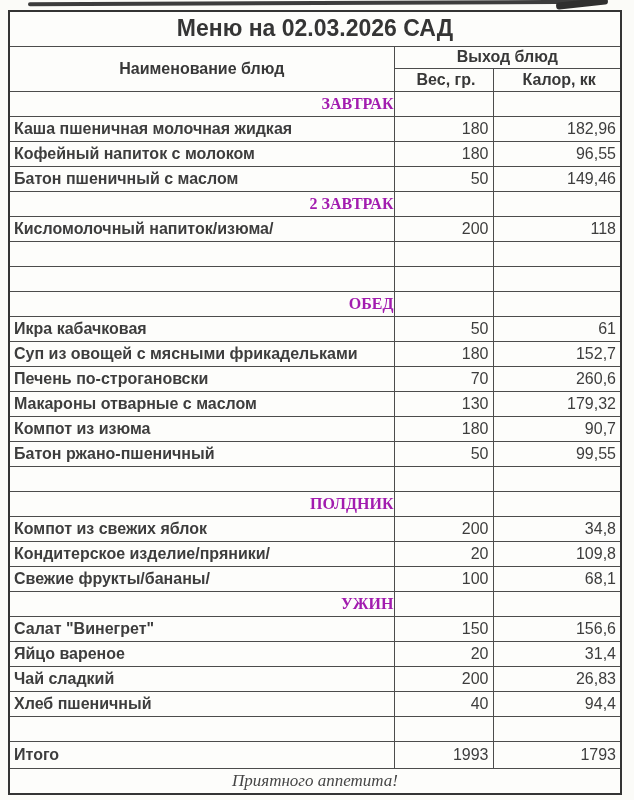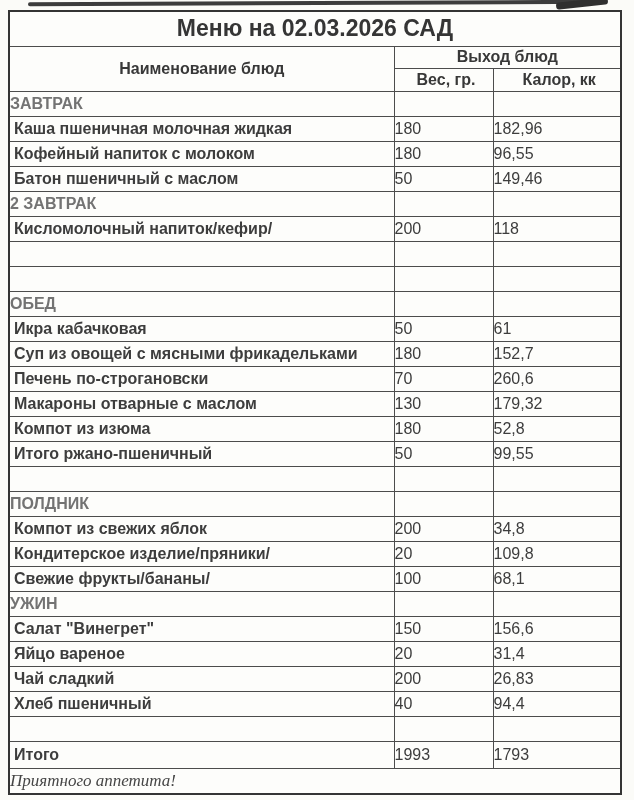--- a/index.html
+++ b/index.html
@@ -59,29 +59,31 @@
   tr.sub-row th { height: 23px; margin-left: 38px; }
   tr.group-row th { height: 22px; }
   th.weight-head, th.cal-head { text-align: left; padding-left: 5px; }
 
   tbody td, tfoot td {
     height: 25px;
     font-size: 16px;
     vertical-align: middle;
   }
   td.dish { text-align: left; padding-left: 4px; font-weight: bold; }
-  td.num  { text-align: left; padding-right: 4px; }
+  td.num  { text-align: right; padding-right: 4px; }
   td.section {
-    text-align: left;
+    text-align: right;
     font-weight: bold;
-    color: #737373;
+    color: #a21caf;
+    font-family: Liberation Serif, serif;
   }
   tr.total-row td { height: 27px; }
   tr.footer-row td {
     height: 26px;
+    text-align: center;
     font-style: italic;
     font-size: 17px;
     font-family: "Liberation Serif", serif;
     color: #464646;
   }
 </style>
 </head>
 <body>
 
 <div class="page">
@@ -127,21 +129,21 @@
           <td class="dish">Батон пшеничный с маслом</td>
           <td class="num">50</td>
           <td class="num">149,46</td>
         </tr>
         <tr>
           <td class="section">2 ЗАВТРАК</td>
           <td></td>
           <td></td>
         </tr>
         <tr>
-          <td class="dish">Кисломолочный напиток/кефир/</td>
+          <td class="dish">Кисломолочный напиток/изюма/</td>
           <td class="num">200</td>
           <td class="num">118</td>
         </tr>
         <tr>
           <td></td>
           <td></td>
           <td></td>
         </tr>
         <tr>
           <td></td>
@@ -169,24 +171,24 @@
           <td class="num">260,6</td>
         </tr>
         <tr>
           <td class="dish">Макароны отварные с маслом</td>
           <td class="num">130</td>
           <td class="num">179,32</td>
         </tr>
         <tr>
           <td class="dish">Компот из изюма</td>
           <td class="num">180</td>
-          <td class="num">52,8</td>
-        </tr>
-        <tr>
-          <td class="dish">Итого ржано-пшеничный</td>
+          <td class="num">90,7</td>
+        </tr>
+        <tr>
+          <td class="dish">Батон ржано-пшеничный</td>
           <td class="num">50</td>
           <td class="num">99,55</td>
         </tr>
         <tr>
           <td></td>
           <td></td>
           <td></td>
         </tr>
         <tr>
           <td class="section">ПОЛДНИК</td>

